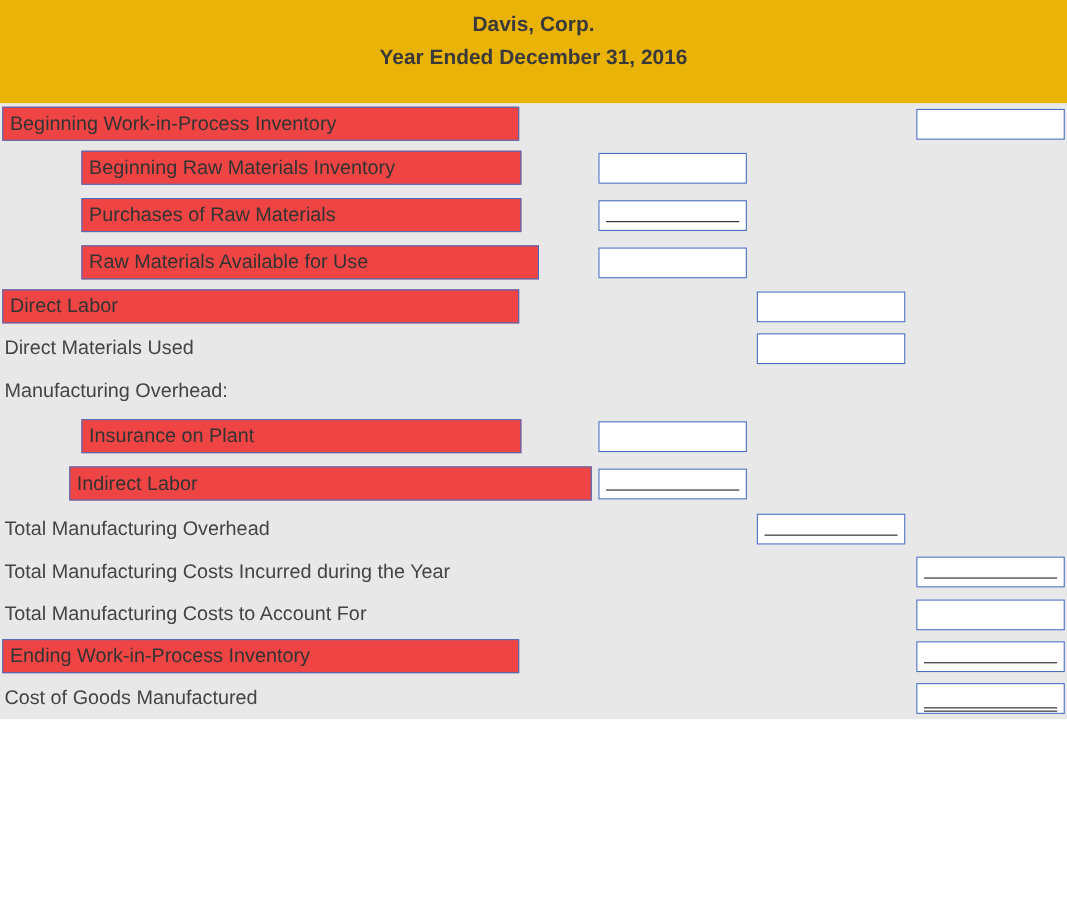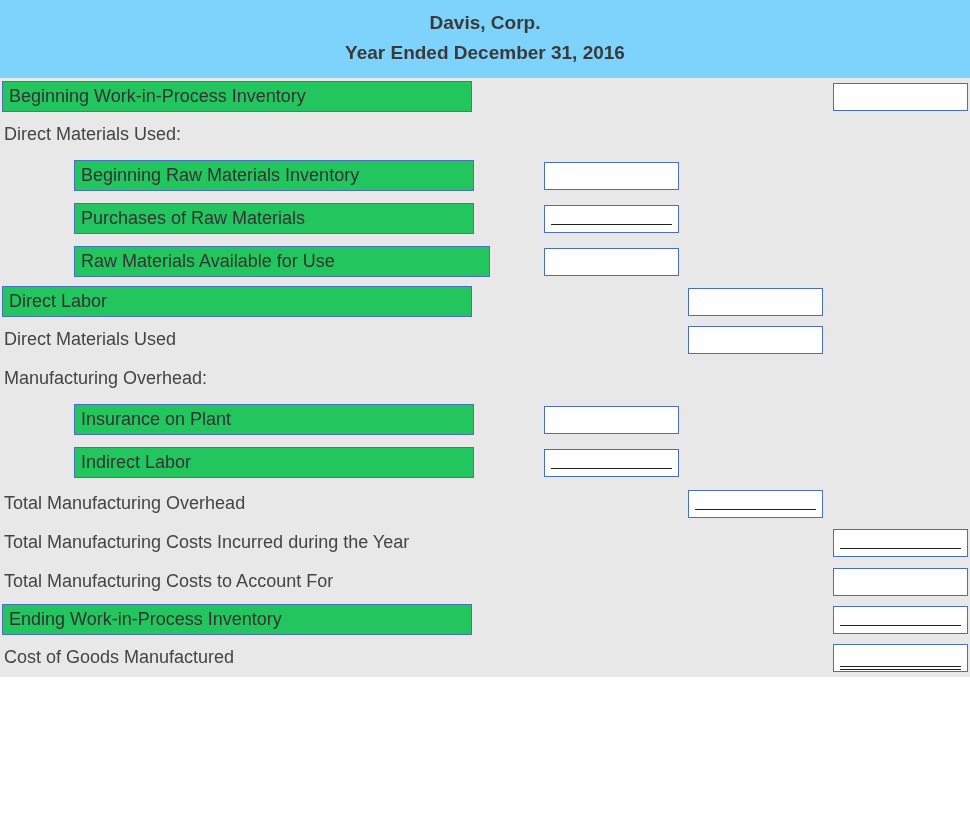--- a/index.html
+++ b/index.html
@@ -4,22 +4,22 @@
   <style>
     * { box-sizing: border-box; margin: 0; padding: 0; }
     body {
       font-family: Arial, Helvetica, sans-serif;
       font-size: 18px;
       color: #333;
       background: #fff;
       width: 970px;
     }
     .header {
-      background: #7dd3fc;
-      padding: 8px 0 10px 0;
+      background: #eab308;
+      padding: 8px 0 26px 0;
       text-align: center;
     }
     .header div {
       font-weight: bold;
       color: #3a3a3a;
       padding: 4px 0;
       font-size: 19px;
     }
     .body {
       background: #e8e8e8;
@@ -31,21 +31,21 @@
       width: 100%;
     }
     td {
       padding: 3px 2px;
       vertical-align: middle;
       height: 34px;
     }
     .indent { width: 70px; }
     .label-box {
       border: 1.5px solid #4a6fbf;
-      background: #22c55e;
+      background: #ef4444;
       padding: 4px 6px;
       width: 470px;
       color: #333;
       font-size: 18px;
     }
     .val-box {
       border: 1.5px solid #4a6fbf;
       background: #fff;
       width: 135px;
       height: 28px;
@@ -103,25 +103,20 @@
   <tbody>
         <tr>
     <td>
             <div class="label-box">Beginning Work-in-Process Inventory</div>
           </td>
     <td></td>
     <td></td>
     <td><div class="val-box"></div></td>
   </tr>
 
-  <tr>
-    <td colspan="4">
-            <div class="plain-label">Direct Materials Used:</div>
-          </td>
-  </tr>
 
   <tr>
     <td>
             <table>
               <tbody>
                 <tr>
                   <td class="indent"></td>
                   <td>
                     <div class="label-box" style="width:400px">Beginning Raw Materials Inventory</div>
                   </td>
@@ -215,21 +210,21 @@
   </tr>
 
 
   <tr>
     <td>
             <table>
               <tbody>
                 <tr>
                   <td class="indent"></td>
                   <td>
-                    <div class="label-box" style="width:400px">Indirect Labor</div>
+                    <div class="label-box" style="width:475px">Indirect Labor</div>
                   </td>
                 </tr>
               </tbody>
             </table>
           </td>
     <td><div class="val-box underline"></div></td>
     <td></td>
           <td></td>
   </tr>
 

